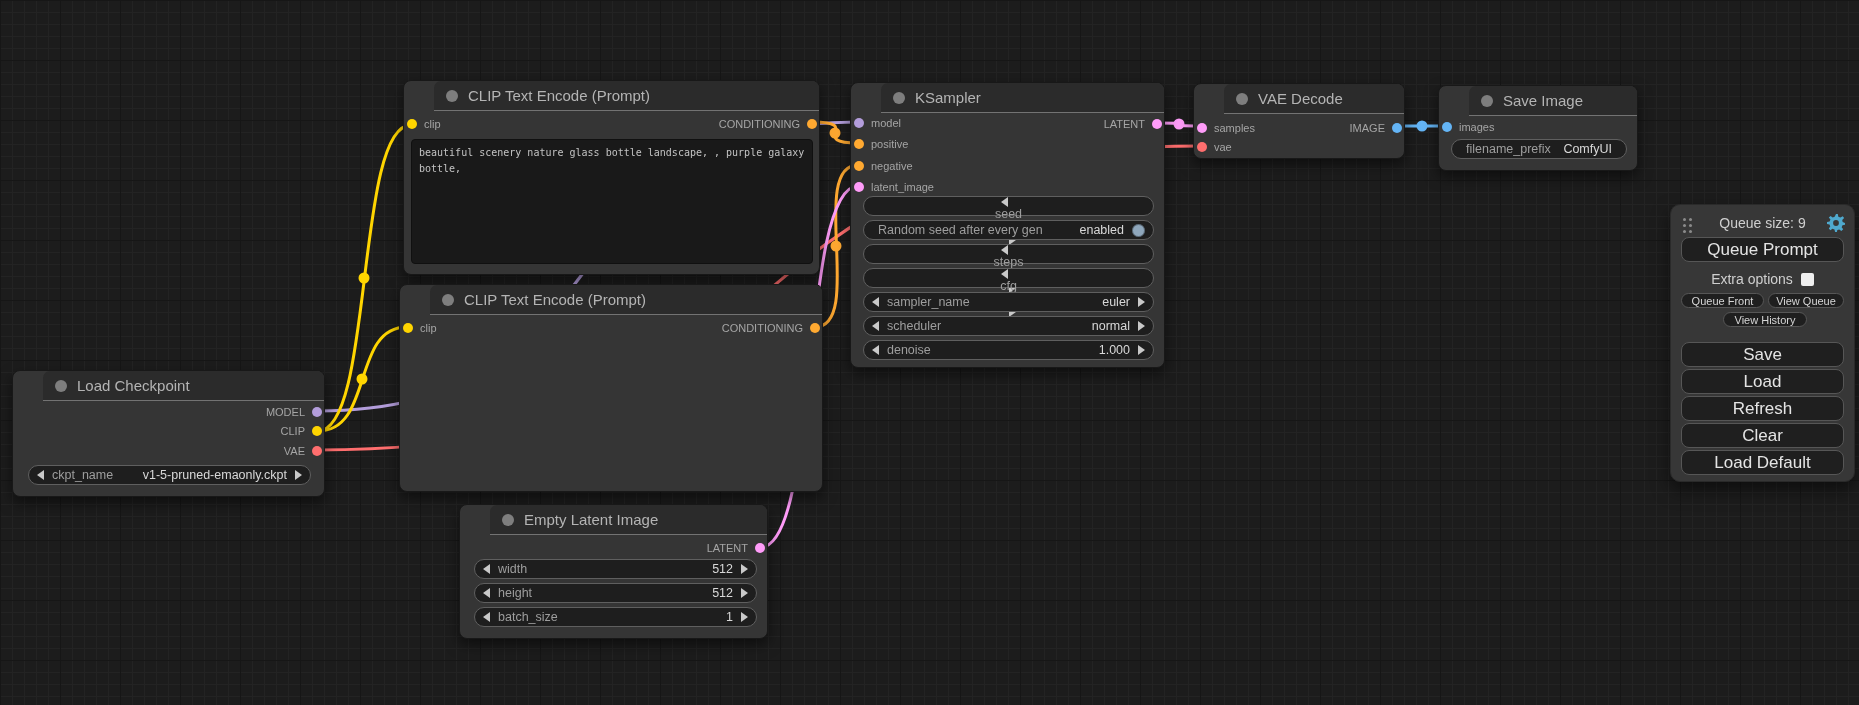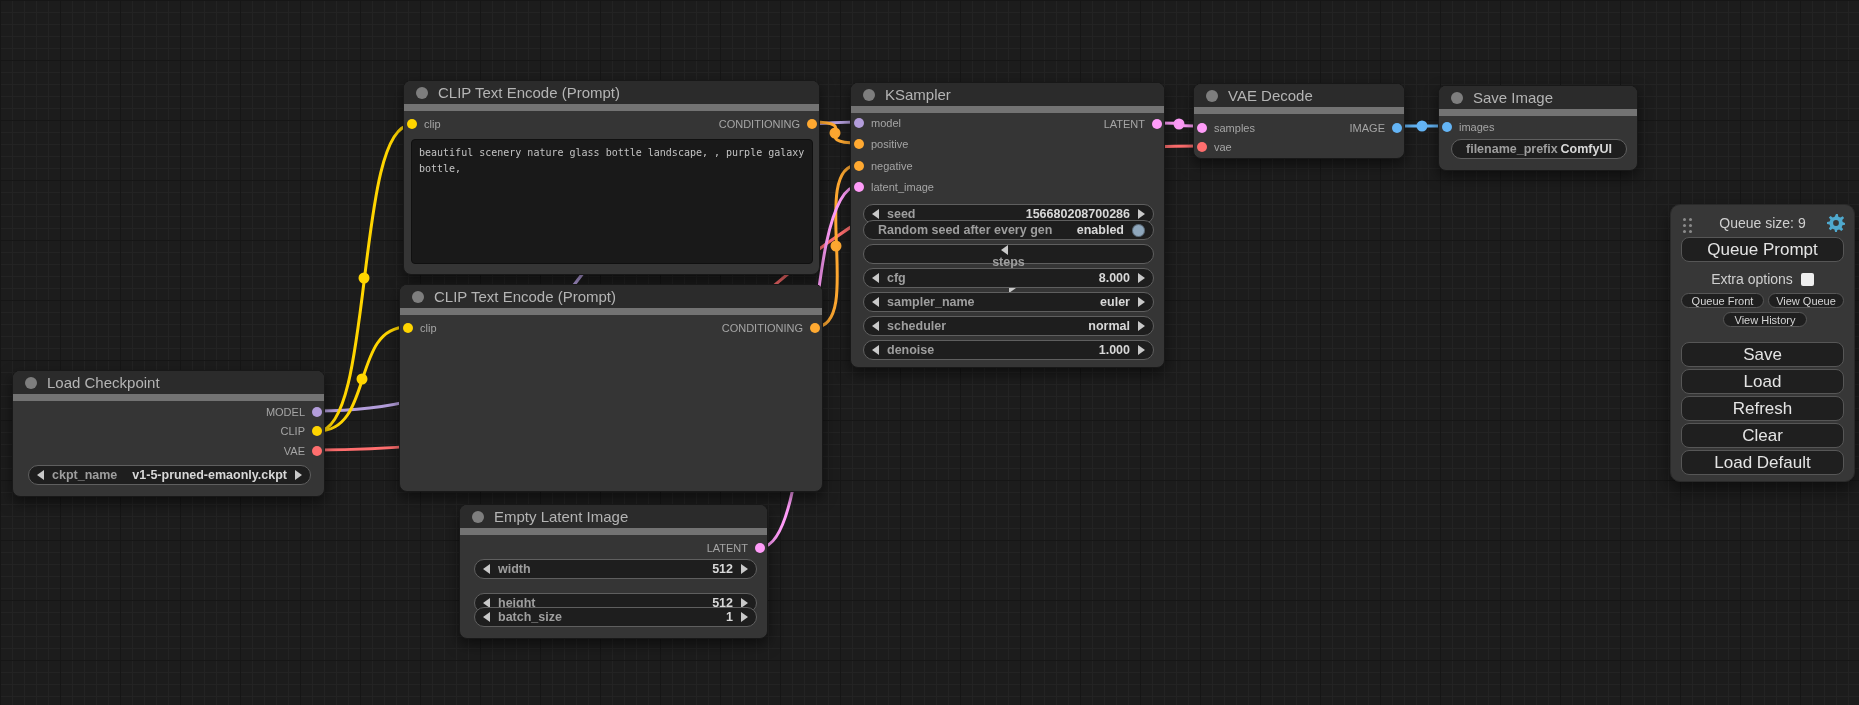--- a/index.html
+++ b/index.html
@@ -23,42 +23,42 @@
   .node {
     position:absolute; z-index:2;
     background:#353535;
     border:1px solid #181818;
     border-radius:8px;
     box-shadow:0 6px 14px rgba(0,0,0,.5);
   }
   .node-title {
     height:30px; background:#2b2b2b;
     border-radius:7px 7px 0 0;
-    border-bottom:7px solid #737373;
+    border-bottom:1px solid #737373;
     display:flex; align-items:center; gap:10px;
     padding-left:12px;
-    color:#b4b4b4; font-size:15px;
+    color:#b4b4b4; font-size:15px;margin-left:30px;
   }
   .tdot { width:12px; height:12px; border-radius:50%; background:#7e7e7e; flex:0 0 auto; }
   .row { position:absolute; height:20px; display:flex; align-items:center; gap:7px;
          color:#a5a5a5; font-size:11px; white-space:nowrap; }
   .row.in  { left:3px; }
   .row.out { right:2px; }
   .pdot { width:10px; height:10px; border-radius:50%; flex:0 0 auto; }
   .ta {
     position:absolute; background:#191919; border:1px solid #101010; border-radius:4px;
     color:#c3c3c3; font-family:"DejaVu Sans Mono","Liberation Mono",monospace;
     font-size:10px; line-height:1.6; padding:5px 7px; overflow:hidden;
     white-space:pre-wrap; word-break:break-word;
   }
   .widget {
     position:absolute; height:20px;
     background:#1e1e1e; border:1px solid #5f5f5f; border-radius:10px;
     display:flex; align-items:center; padding:0 8px;
-    font-size:12.5px; color:#9e9e9e; white-space:nowrap;font-weight:bold;
+    font-size:12.5px; color:#9e9e9e; white-space:nowrap;
   }
   .wlabel { color:#9e9e9e; }
   .wval { margin-left:auto; color:#d8d8d8; }
   .arr { width:0; height:0; flex:0 0 auto; }
   .arr-l { border-top:5px solid transparent; border-bottom:5px solid transparent;
            border-right:7px solid #c9c9c9; margin-right:8px; }
   .arr-r { border-top:5px solid transparent; border-bottom:5px solid transparent;
            border-left:7px solid #c9c9c9; margin-left:8px; }
   .toggle { width:13px; height:13px; border-radius:50%; margin-left:8px; flex:0 0 auto;
             box-shadow:inset 0 0 0 1px rgba(0,0,0,.35); }
@@ -189,38 +189,38 @@
   </div>
   <div class="row in" style="top:94px;">
     <span class="pdot" style="background: rgb(255, 156, 249);"></span>
     <span>latent_image</span>
   </div>
   <div class="row out" style="top:31px;">
     <span>LATENT</span>
     <span class="pdot" style="background: rgb(255, 156, 249);"></span>
   </div>
 
-  <div class="widget" style="left:12px; top:121px; width:291px;">
+  <div class="widget" style="left:12px; top:113px; width:291px;flex-direction:column;">
     <span class="arr arr-l"></span>
     <span class="wlabel">seed</span>
     <span class="wval">156680208700286</span>
     <span class="arr arr-r"></span>
   </div>
   <div class="widget" style="left:12px; top:137px; width:291px;">
     <span class="wlabel" style="margin-left:6px;">Random seed after every gen</span>
     <span class="wval">enabled</span>
     <span class="toggle" style="background: rgb(143, 167, 188);"></span>
   </div>
   <div class="widget" style="left:12px; top:161px; width:291px;flex-direction:column;">
     <span class="arr arr-l"></span>
     <span class="wlabel">steps</span>
     <span class="wval">20</span>
     <span class="arr arr-r"></span>
   </div>
-  <div class="widget" style="left:12px; top:185px; width:291px;">
+  <div class="widget" style="left:12px; top:185px; width:291px;flex-direction:column;">
     <span class="arr arr-l"></span>
     <span class="wlabel">cfg</span>
     <span class="wval">8.000</span>
     <span class="arr arr-r"></span>
   </div>
   <div class="widget" style="left:12px; top:233px; width:291px;">
     <span class="arr arr-l"></span>
     <span class="wlabel">scheduler</span>
     <span class="wval">normal</span>
     <span class="arr arr-r"></span>
@@ -281,21 +281,21 @@
   <div class="row out" style="top:33px;">
     <span>LATENT</span>
     <span class="pdot" style="background: rgb(255, 156, 249);"></span>
   </div>
   <div class="widget" style="left:14px; top:54px; width:283px;">
     <span class="arr arr-l"></span>
     <span class="wlabel">width</span>
     <span class="wval">512</span>
     <span class="arr arr-r"></span>
   </div>
-  <div class="widget" style="left:14px; top:88px; width:283px;text-align:right;">
+  <div class="widget" style="left:14px; top:78px; width:283px;text-align:right;">
     <span class="arr arr-l"></span>
     <span class="wlabel">height</span>
     <span class="wval">512</span>
     <span class="arr arr-r"></span>
   </div>
   <div class="widget" style="left:14px; top:102px; width:283px;">
     <span class="arr arr-l"></span>
     <span class="wlabel">batch_size</span>
     <span class="wval">1</span>
     <span class="arr arr-r"></span>

